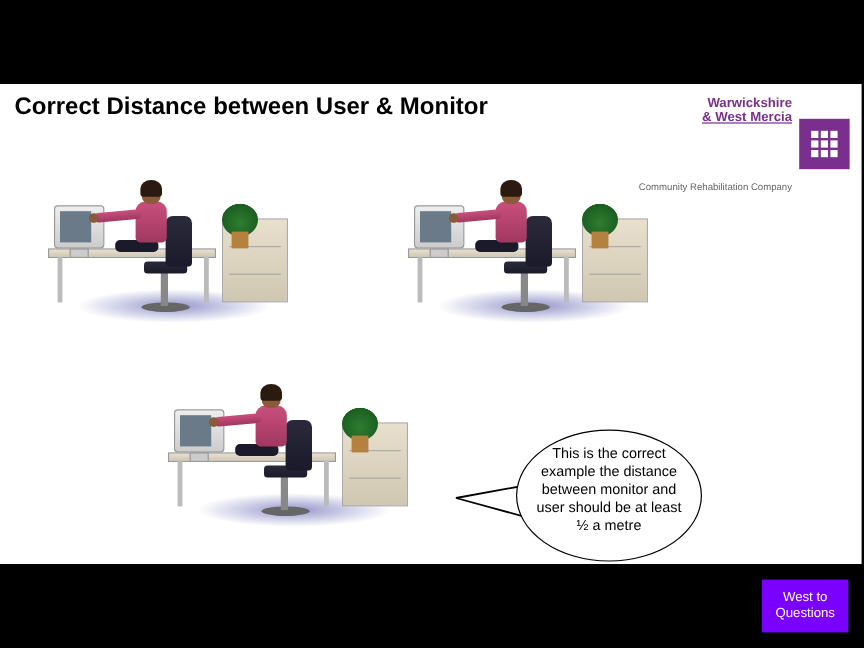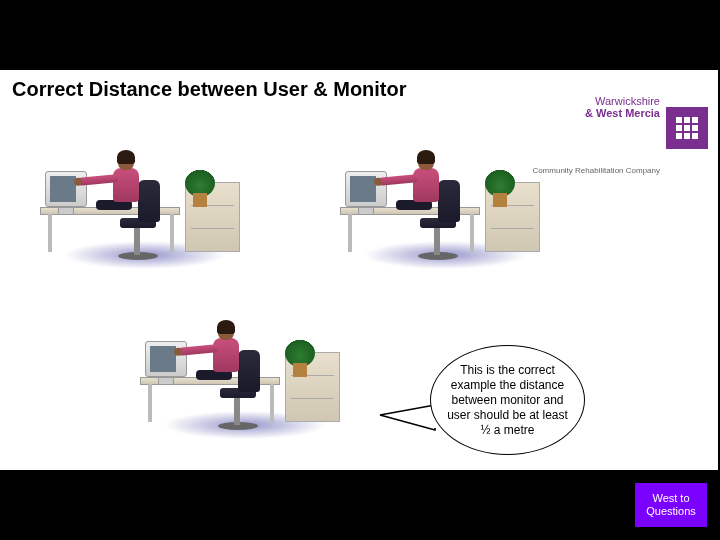--- a/index.html
+++ b/index.html
@@ -33,22 +33,22 @@
     right: 10px;
     display: flex;
     align-items: center;
     gap: 6px;
   }
   .logo-text {
     text-align: right;
     font-size: 11px;
     line-height: 1.1;
   }
-  .logo-text .ln1 { color: #7a2e8e; font-weight: normal; margin-top: 15px; }
-  .logo-text .ln2 { color: #7a2e8e; font-weight: bold; }
+  .logo-text .ln1 { color: #7a2e8e; font-weight: bold; }
+  .logo-text .ln2 { color: #7a2e8e; font-weight: bold; text-decoration: underline; }
   .logo-text .ln3 { color: #666; font-size: 8px; margin-top: 48px; }
   .logo-icon {
     width: 42px;
     height: 42px;
     background: #7a2e8e;
     display: flex;
     align-items: center;
     justify-content: center;
   }
   .logo-grid {
@@ -248,29 +248,29 @@
     width: 36px;
     height: 10px;
     background: #1a1a2a;
     position: absolute;
     bottom: 12px;
     left: -12px;
     border-radius: 4px;
   }
   .callout {
     position: absolute;
-    top: 275px;
+    top: 288px;
     left: 430px;
     width: 155px;
     height: 110px;
     background: #fff;
     border: 1.5px solid #000;
     border-radius: 50%;
     display: flex;
-    align-items: center;
+    align-items: flex-start;
     justify-content: center;
     padding: 12px;
   }
   .callout-text {
     font-size: 12px;
     text-align: center;
     line-height: 1.25;
     color: #000;
   }
   .callout-tail {

